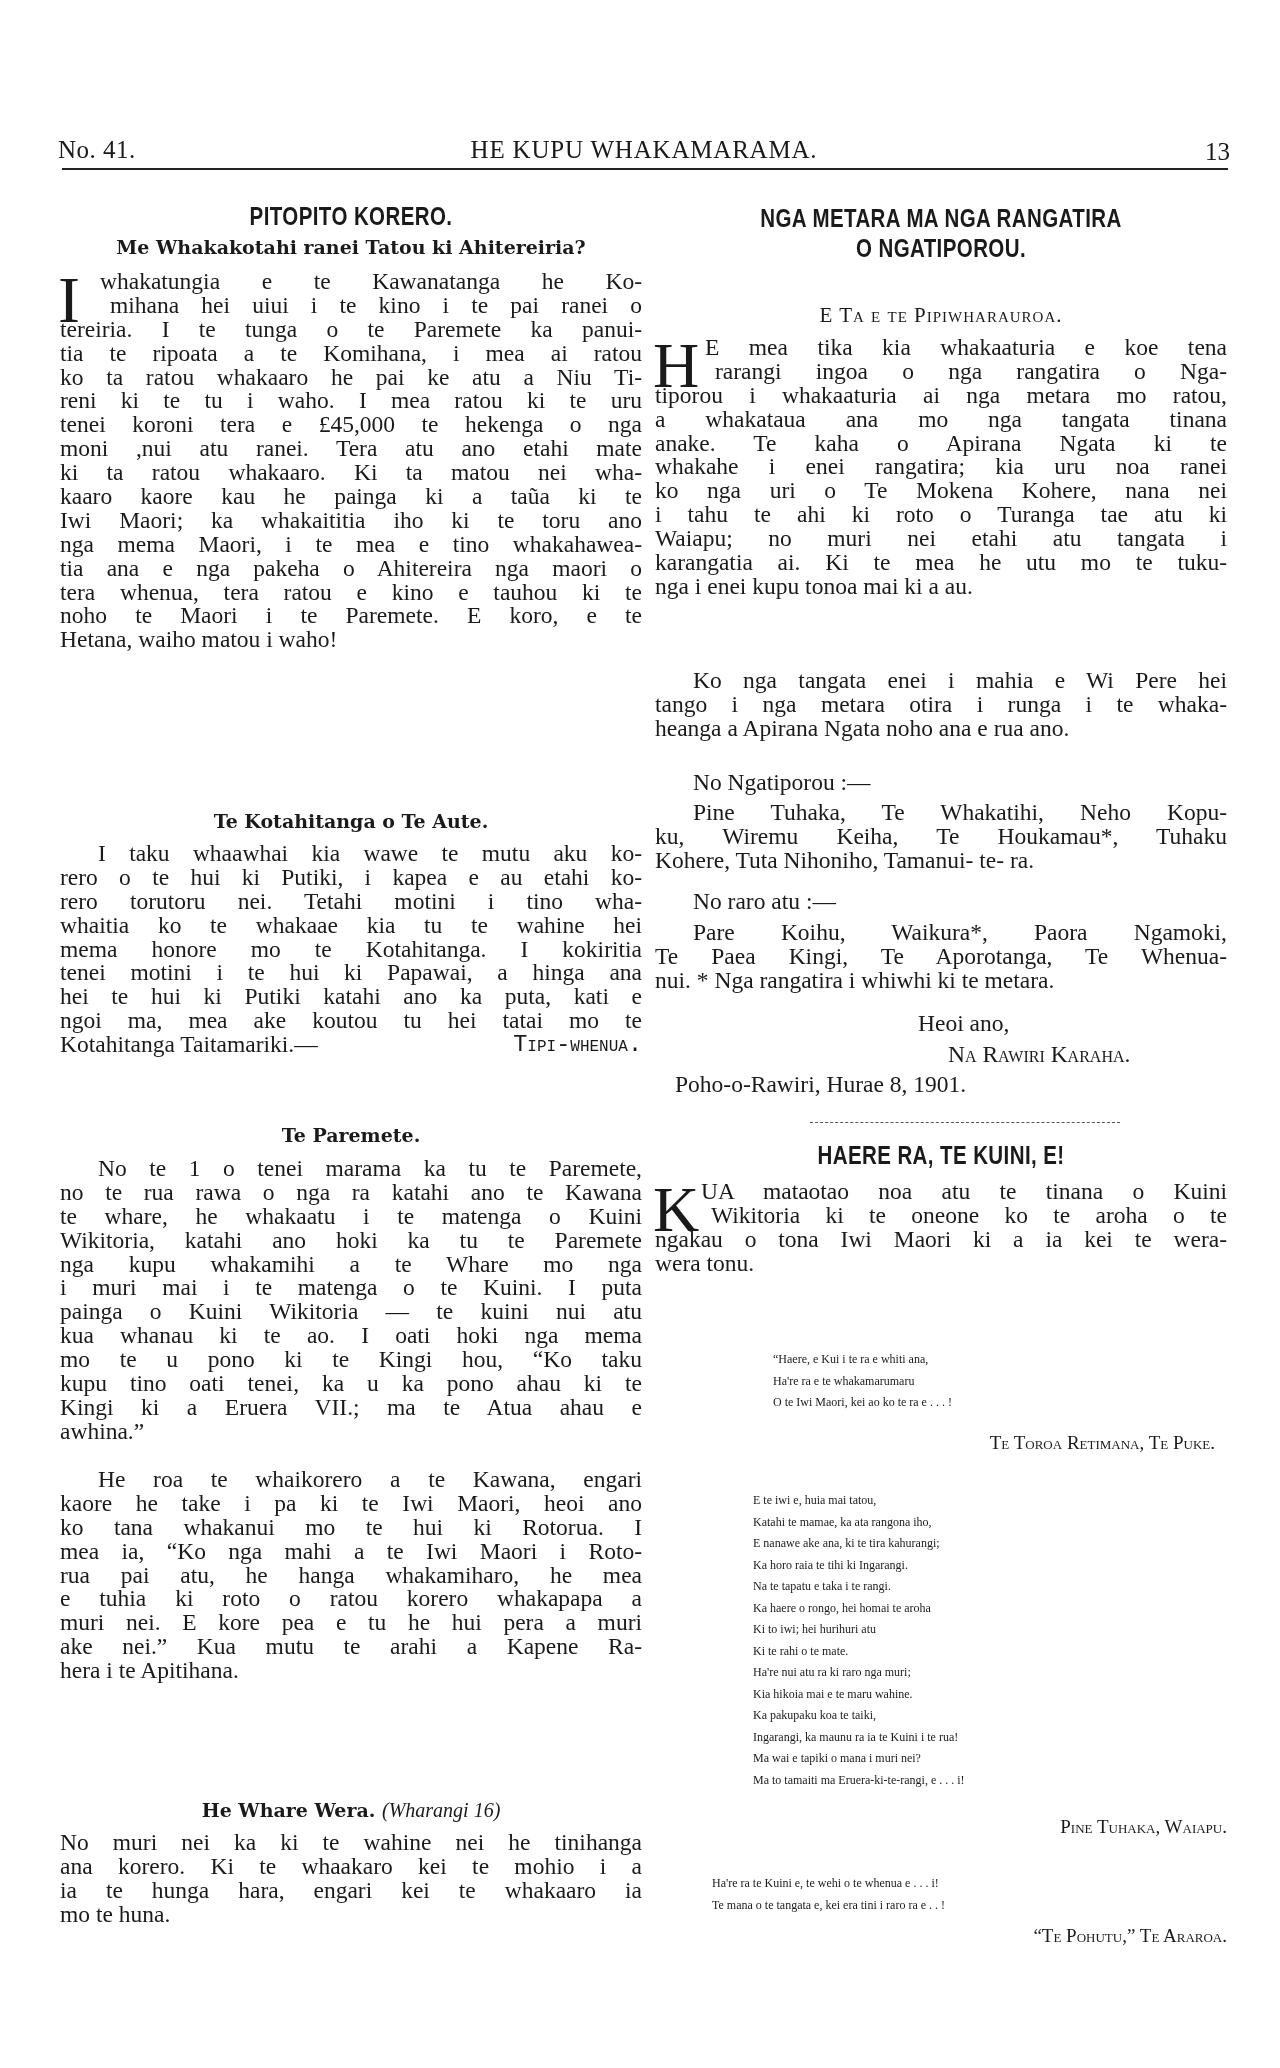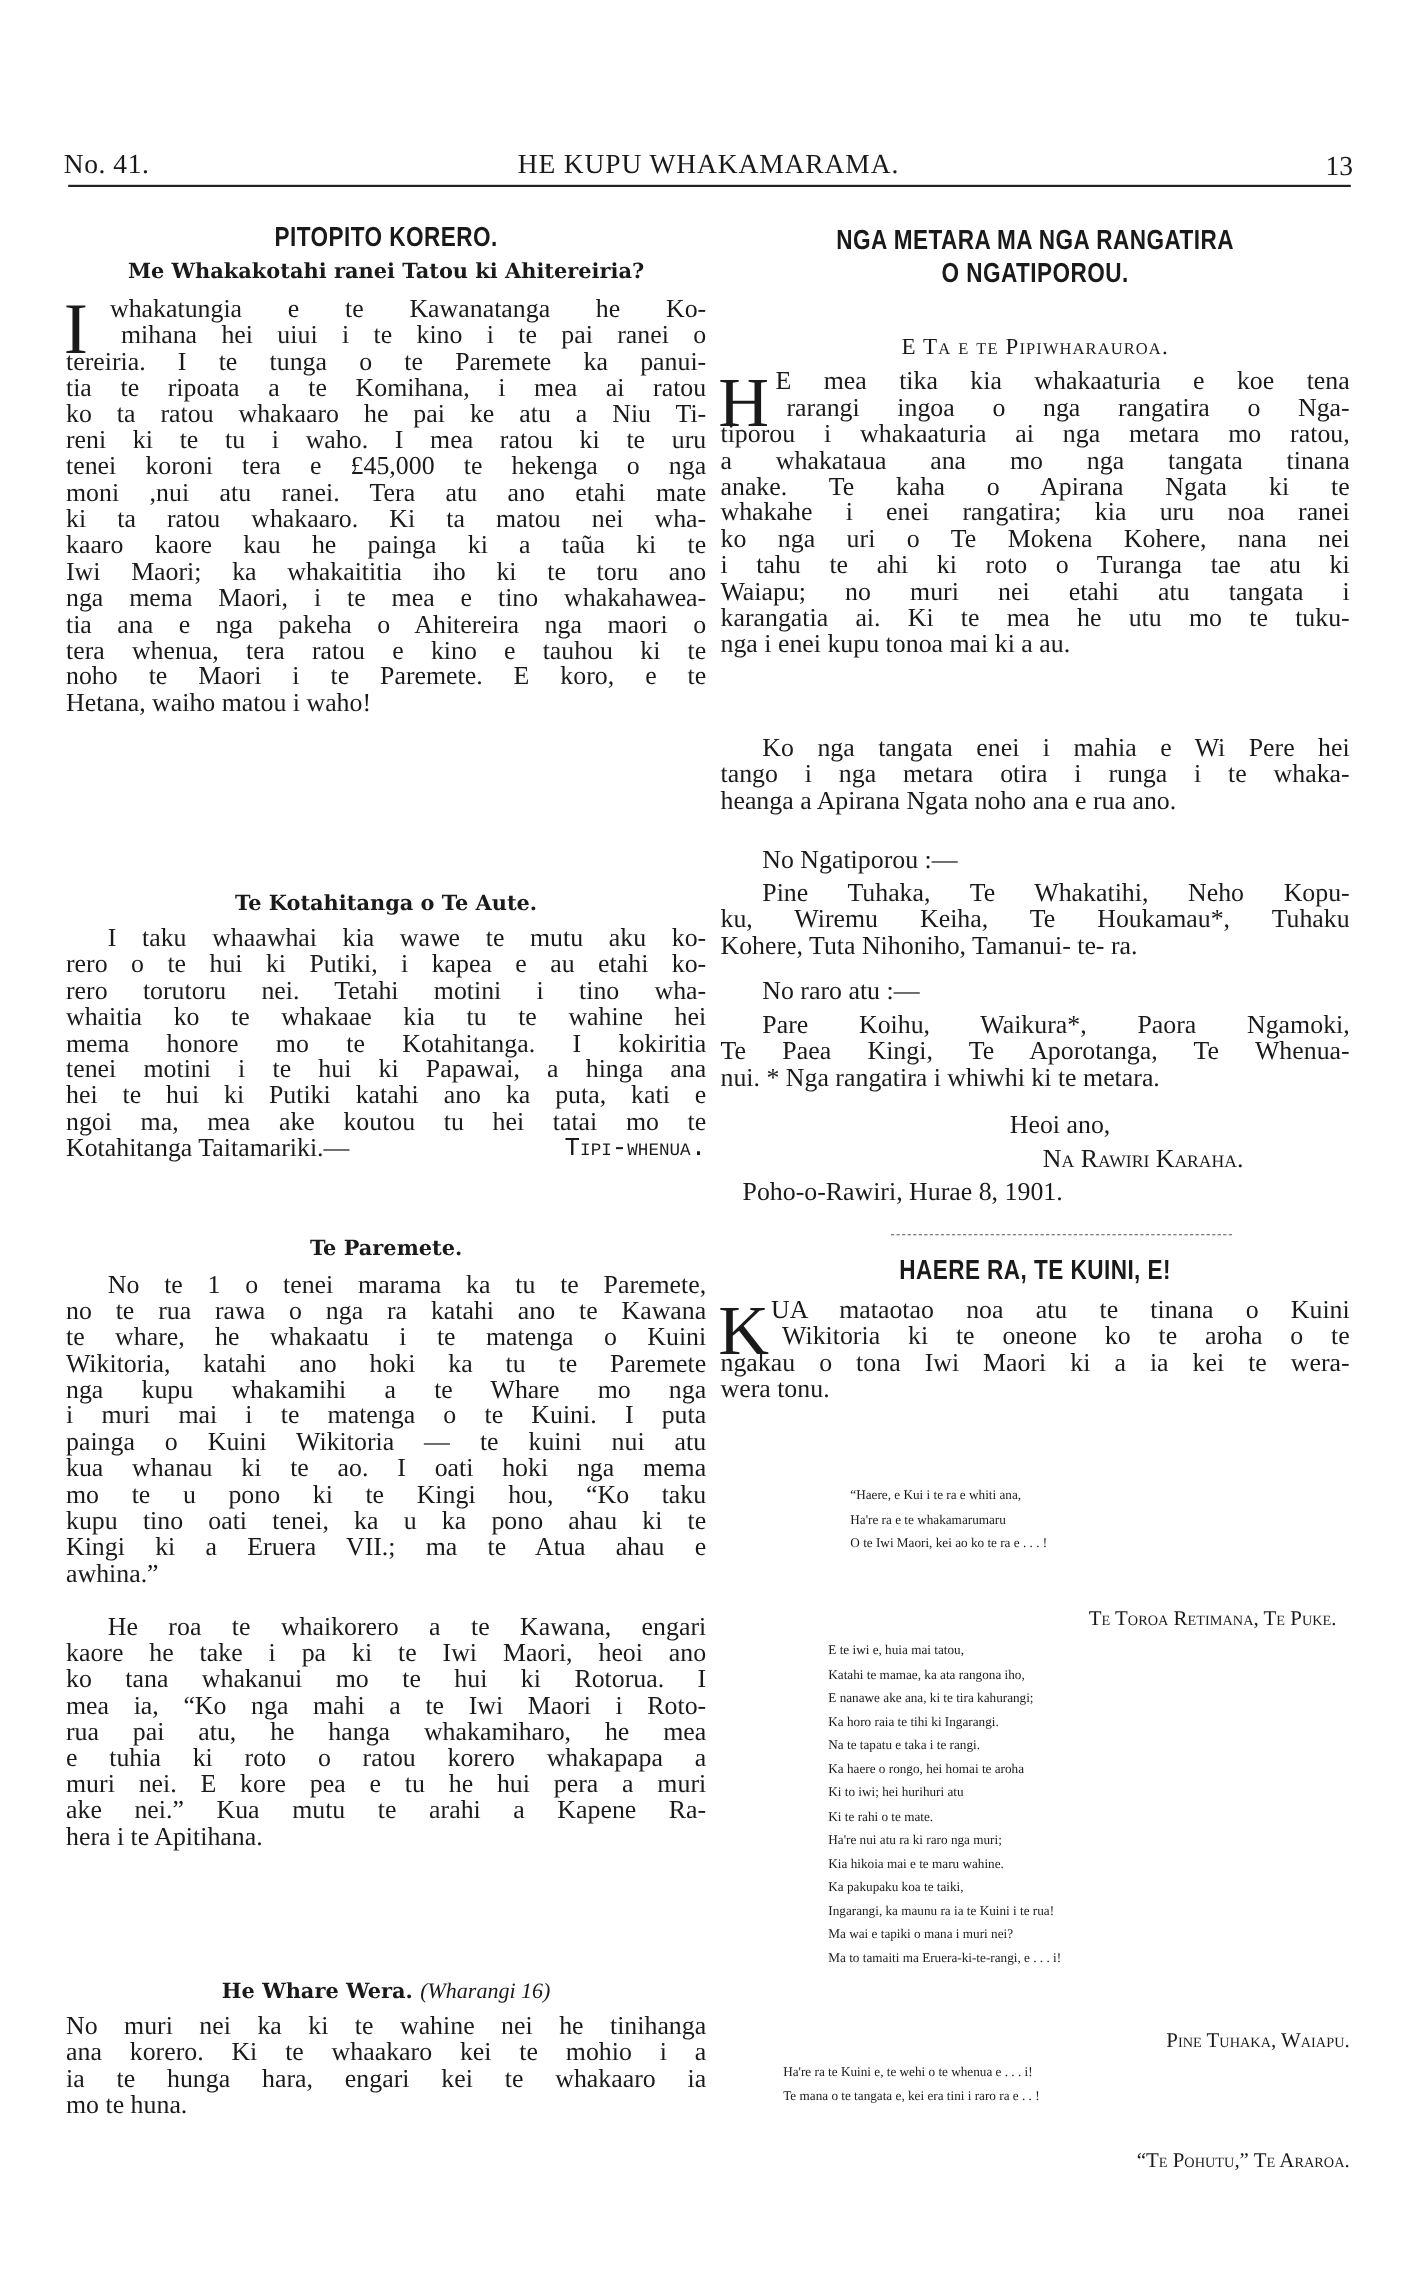--- a/index.html
+++ b/index.html
@@ -18,21 +18,21 @@
   .para { font-size: 23.5px; line-height: 23.9px; }
   .para .ln { display: block; height: 23.9px; white-space: nowrap; text-align: justify; text-align-last: justify; }
   .para .ln.last { text-align-last: left; }
   .para .ln.ind { padding-left: 38px; }
   .dropcap { position: absolute; font-size: 66px; line-height: 56px; top: 2px; left: -2px; }
   .smallcaps { font-variant: small-caps; }
   .col-left { left: 60px; width: 582px; }
   .col-right { left: 655px; width: 572px; }
   .poem { font-size: 12px; line-height: 21.5px; }
   .poem .ln { display: block; height: 21.5px; white-space: nowrap; }
-  .attrib { text-align: right; font-size: 19px; margin-top: 29px; }
+  .attrib { text-align: right; font-size: 19px; }
   .sig { font-size: 23.5px; }
   .divider { height: 0; border-top: 1px dashed #555; }
 </style>
 </head>
 <body>
 
 <div class="abs run-head">
   <span class="num">No. 41.</span>
   <span class="title">HE KUPU WHAKAMARAMA.</span>
   <span class="page">13</span>

